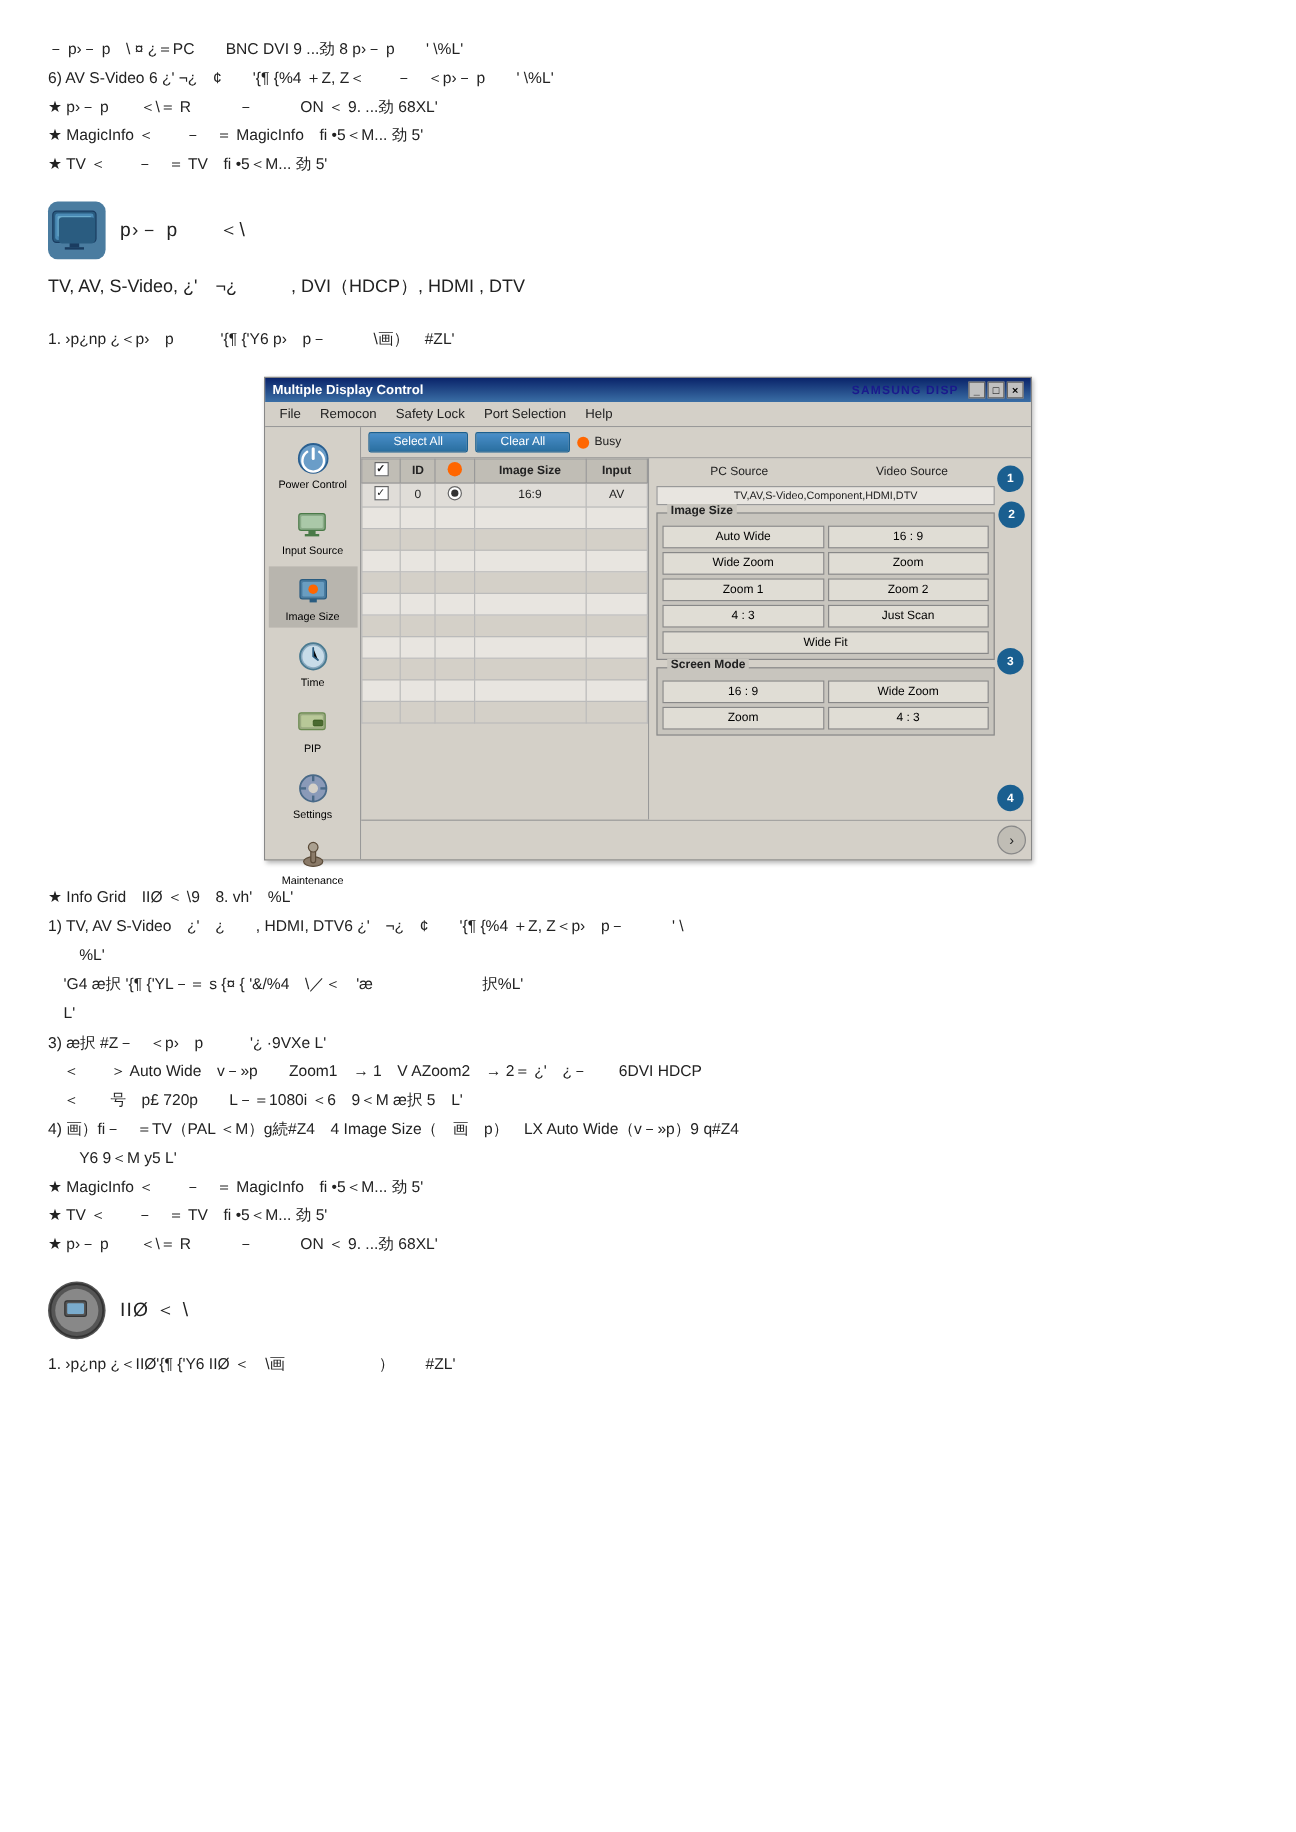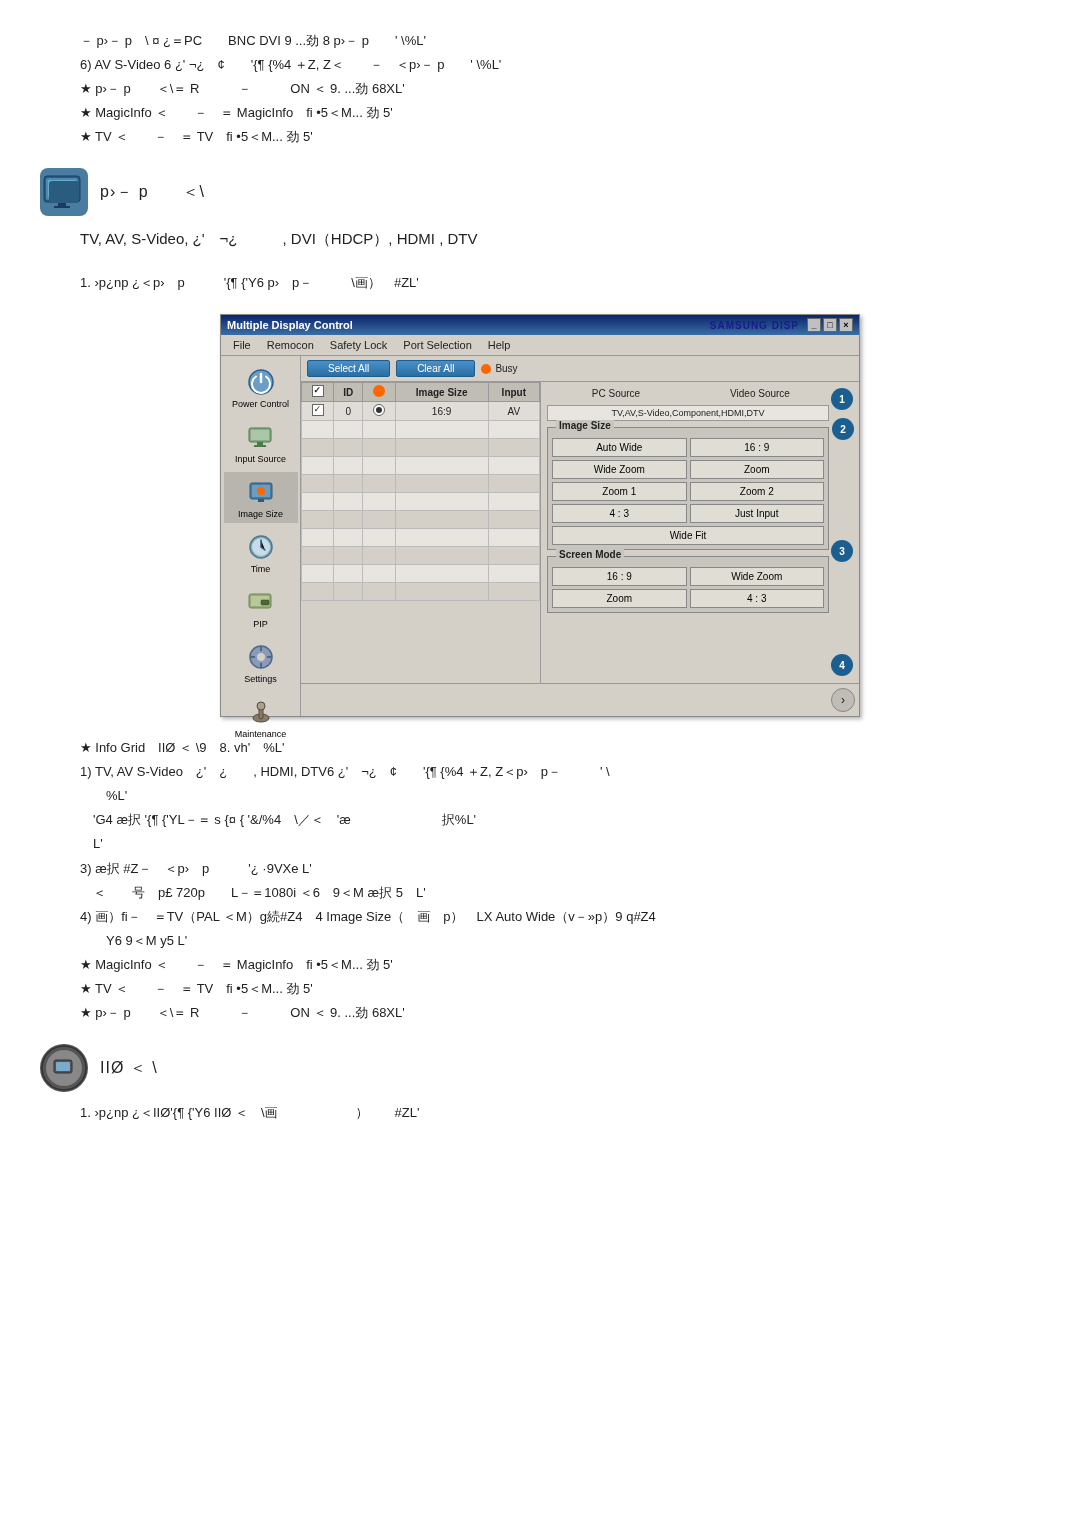--- a/index.html
+++ b/index.html
@@ -9,21 +9,20 @@
       font-size: 13px;
       color: #222;
       width: 1080px;
       min-height: 1527px;
       padding: 30px 40px;
     }
 
     .text-block {
       line-height: 1.7;
       margin-bottom: 10px;
-      margin-left: 40px;
     }
 
     .text-block p {
       margin-bottom: 2px;
     }
 
     .section-gap { margin-bottom: 20px; }
 
     
     .icon-img {
@@ -636,21 +635,21 @@
 
             <div class="circle-badge" style="top:-10px; right:-26px;">2</div>
             <div class="image-size-grid">
               <button class="img-size-btn">Auto Wide</button>
               <button class="img-size-btn">16 : 9</button>
               <button class="img-size-btn">Wide Zoom</button>
               <button class="img-size-btn">Zoom</button>
               <button class="img-size-btn">Zoom 1</button>
               <button class="img-size-btn">Zoom 2</button>
               <button class="img-size-btn">4 : 3</button>
-              <button class="img-size-btn">Just Input</button>
+              <button class="img-size-btn">Just Scan</button>
             </div>
             <div style="margin-top:3px;">
               <button class="img-size-btn" style="width:100%;">Wide Fit</button>
             </div>
           </div>
 
           <div class="circle-badge" style="top:158px; right:6px;">3</div>
 
           <div class="panel-section" style="margin-right:24px;">
             <span class="panel-section-title">Screen Mode</span>
@@ -675,20 +674,21 @@
 
 <div style="margin-bottom:20px;"></div>
 
 <div class="text-block section-gap">
   <p>★ Info Grid　IIØ ＜ \9　8. vh'　%L'</p>
   <p>1) TV, AV S-Video　¿'　¿　　, HDMI, DTV6 ¿'　¬¿　¢　　'{¶ {%4 ＋Z, Z＜p›　p－　　　' \</p>
   <p>　　%L'</p>
   <p>　'G4 æ択 '{¶ {'YL－＝ s {¤ { '&amp;/%4　\／＜　'æ　　　　　　　択%L'</p>
   <p>　L'</p>
   <p>3) æ択 #Z－　＜p›　p　　　'¿ ·9VXe L'</p>
+  <p>　＜　　＞ Auto Wide　v－»p　　Zoom1　→ 1　V AZoom2　→ 2＝ ¿'　¿－　　6DVI  HDCP</p>
   <p>　＜　　号　p£ 720p　　L－＝1080i ＜6　9＜M æ択 5　L'</p>
   <p>4) 画）fi－　＝TV（PAL ＜M）g続#Z4　4 Image Size（　画　p）　LX Auto Wide（v－»p）9 q#Z4</p>
   <p>　　Y6 9＜M y5 L'</p>
   <p>★ MagicInfo ＜　　－　＝ MagicInfo　fi •5＜M... 劲 5'</p>
   <p>★ TV ＜　　－　＝ TV　fi •5＜M... 劲 5'</p>
   <p>★ p›－ p　　＜\＝ R　　　－　　　ON ＜ 9. ...劲 68XL'</p>
 </div>
 
 <div style="margin-bottom:20px;"></div>
 

